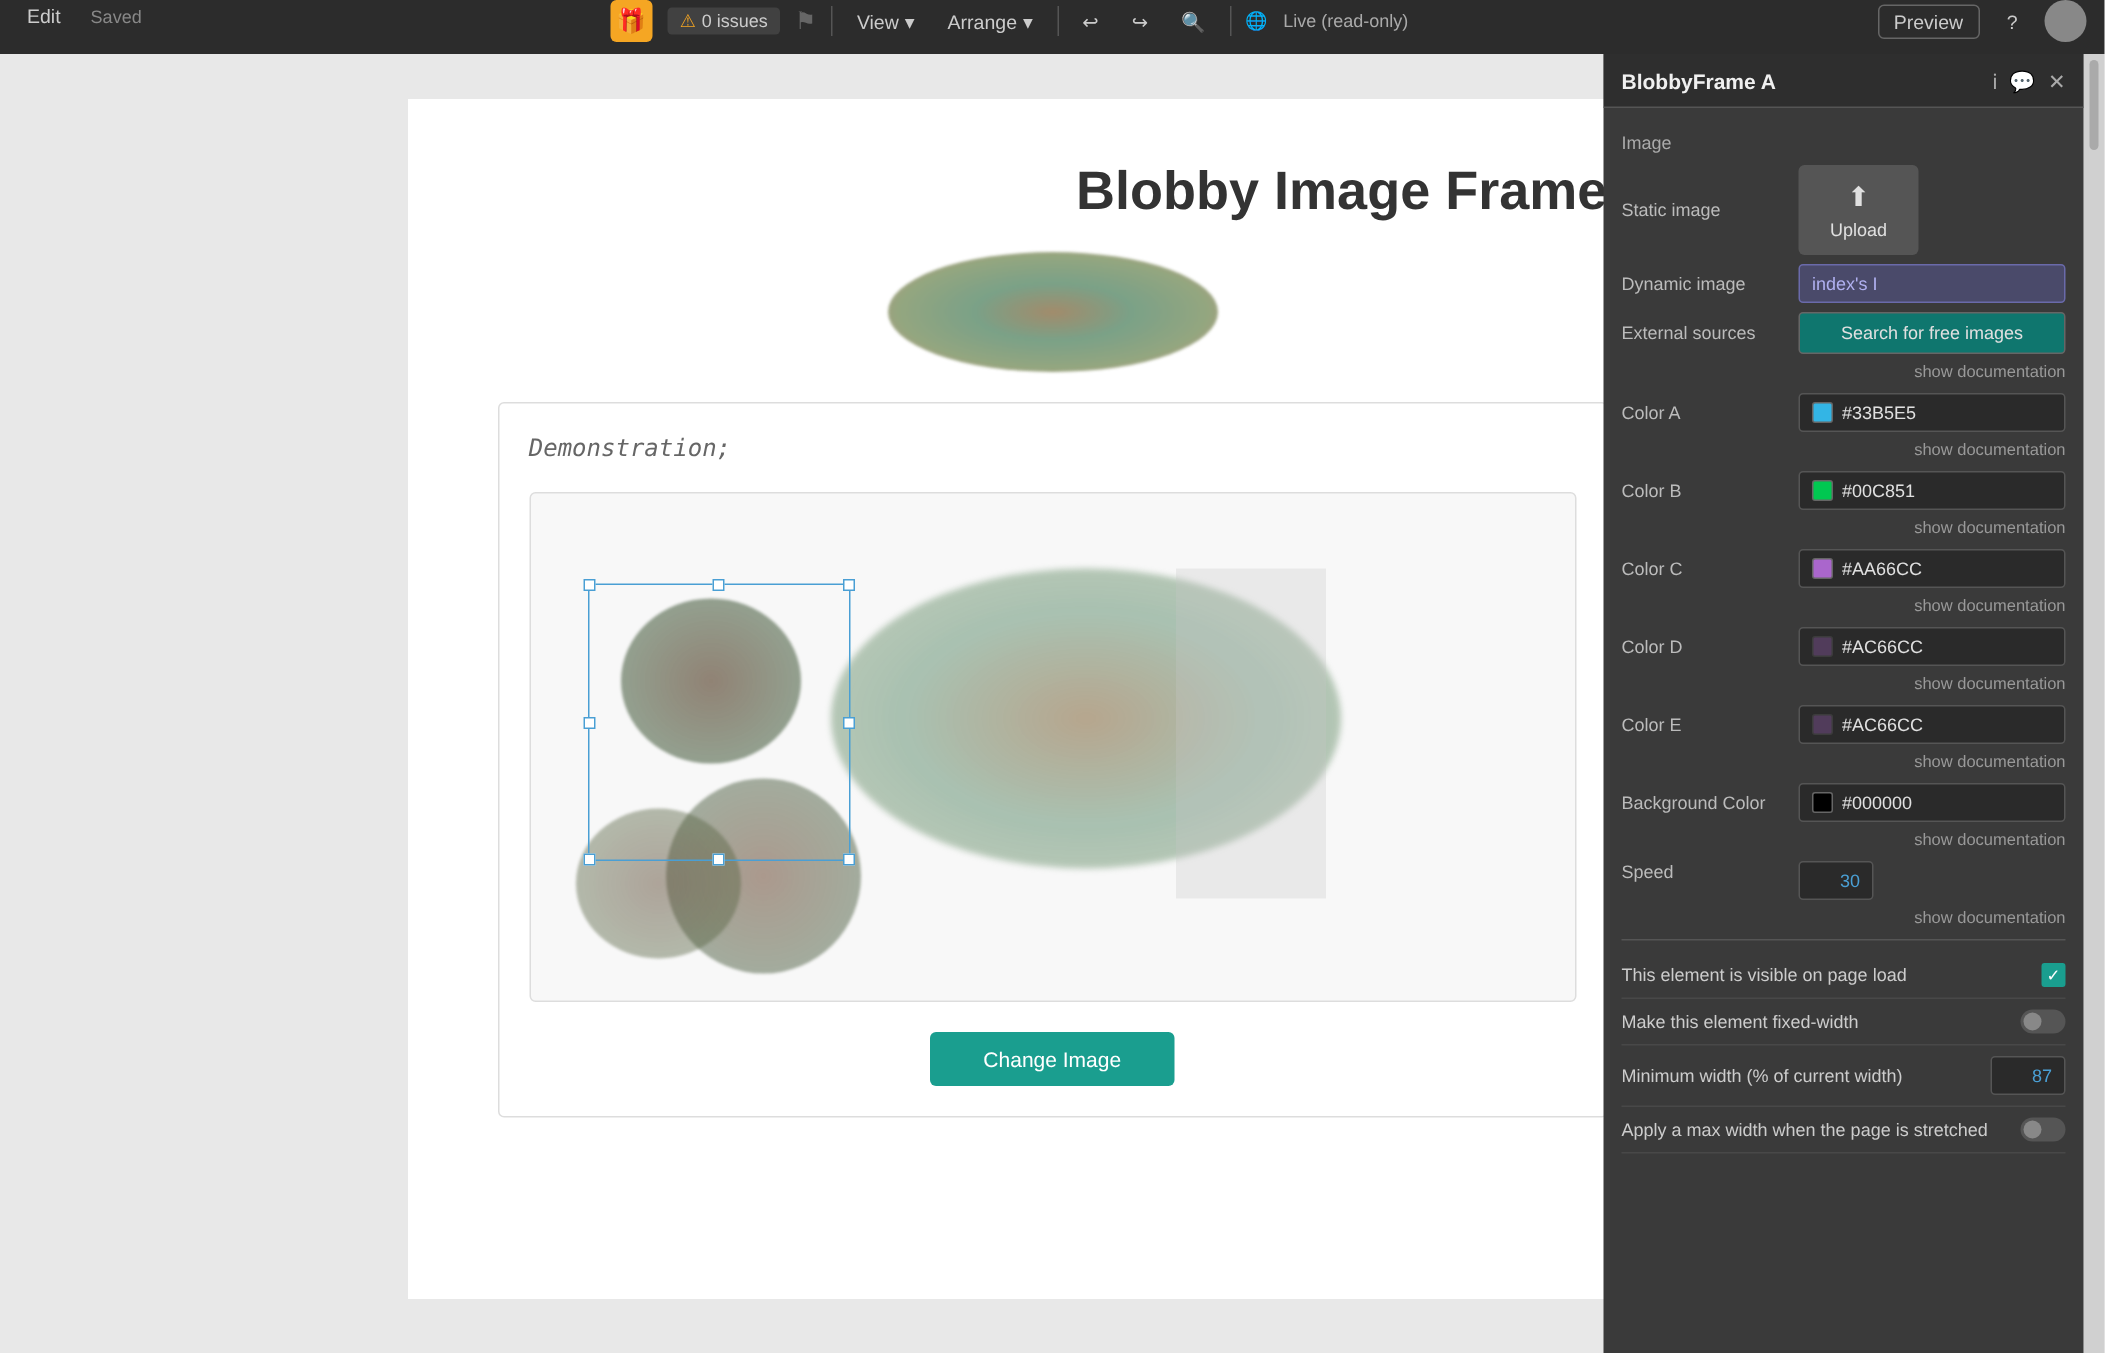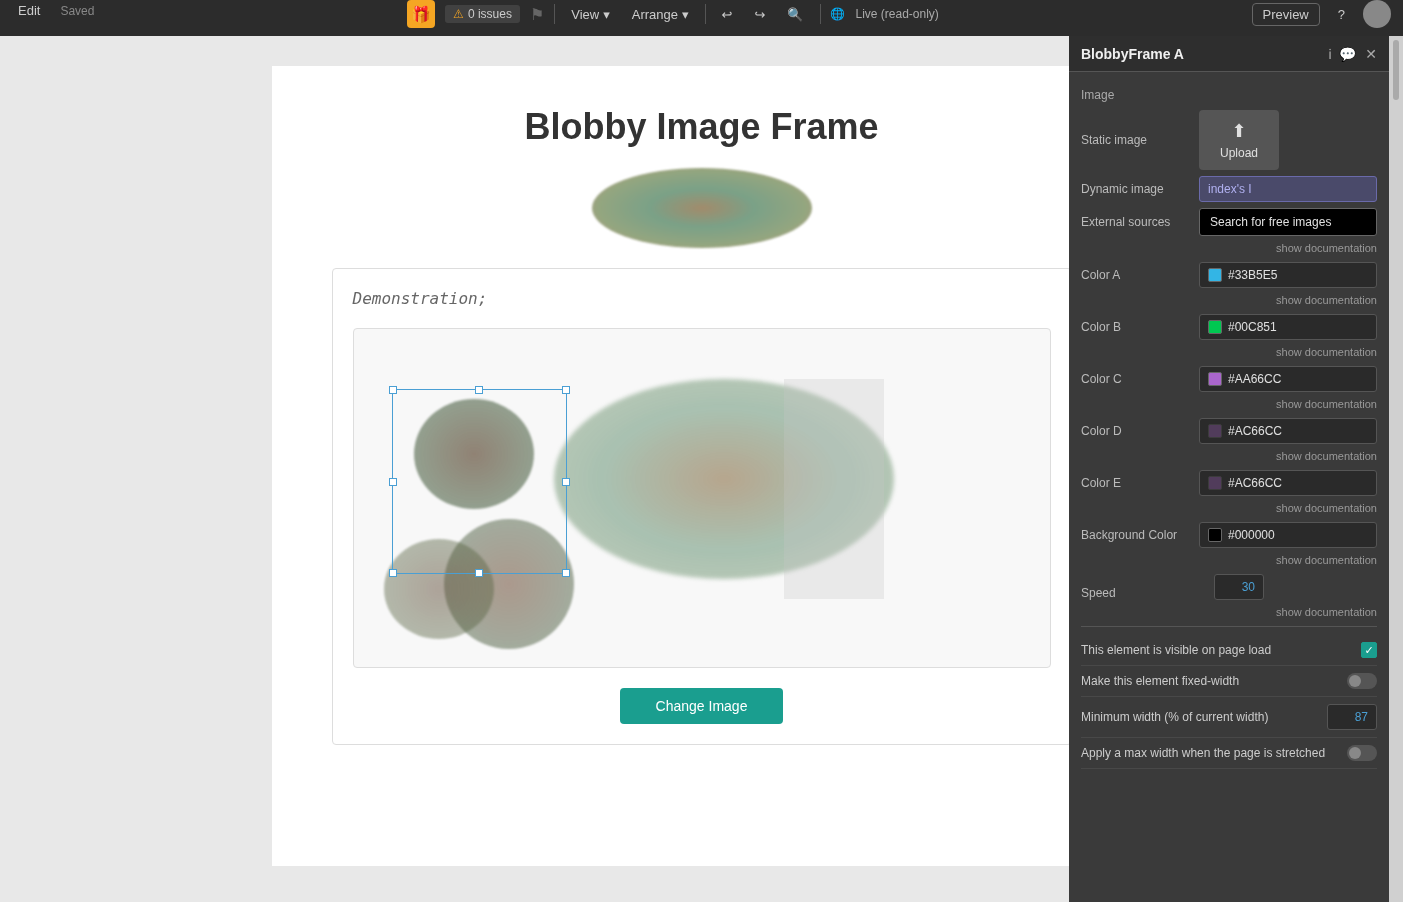--- a/index.html
+++ b/index.html
@@ -63,21 +63,21 @@
       margin: 30px auto;
       width: 860px;
       min-height: 800px;
       position: relative;
       padding: 40px 60px;
     }
     .page-title {
       font-size: 36px;
       font-weight: 700;
       color: #333;
-      text-align: center;
+      text-align: right;
       margin-bottom: 20px;
     }
     .hero-image-area {
       display: flex;
       justify-content: center;
       margin-bottom: 20px;
     }
     .blob-hero {
       width: 220px; height: 80px;
       border-radius: 50%;
@@ -313,28 +313,28 @@
       flex-direction: column;
       align-items: center;
       gap: 4px;
       font-size: 12px;
       width: 80px;
     }
     .upload-icon { font-size: 18px; }
 
     .external-sources-btn {
       flex: 1;
-      background: #000000;
+      background: #0f766e;
       border: 1px solid #666;
       border-radius: 3px;
       color: #e0e0e0;
       padding: 6px 10px;
       font-size: 12px;
       cursor: pointer;
-      text-align: left;
+      text-align: center;
     }
 
     .dynamic-input {
       flex: 1;
       background: #4a4a6a;
       border: 1px solid #6a6aaa;
       border-radius: 3px;
       padding: 5px 8px;
       color: #b0b0f0;
       font-size: 12px;
@@ -389,23 +389,23 @@
       border: 1px solid #555;
       border-radius: 3px;
       color: #4a9fd4;
       padding: 5px 8px;
       font-size: 12px;
       width: 50px;
       text-align: right;
     }
     .speed-row {
       display: flex;
-      align-items: flex-end;
+      align-items: flex-start;
       margin-bottom: 6px;
-      gap: 23px;
+      gap: 8px;
     }
     .speed-label {
       color: #bbb; font-size: 12px; min-width: 110px;
     }
   </style>
 </head>
 <body>
 
 <div class="topbar">
   <div class="topbar-left">

